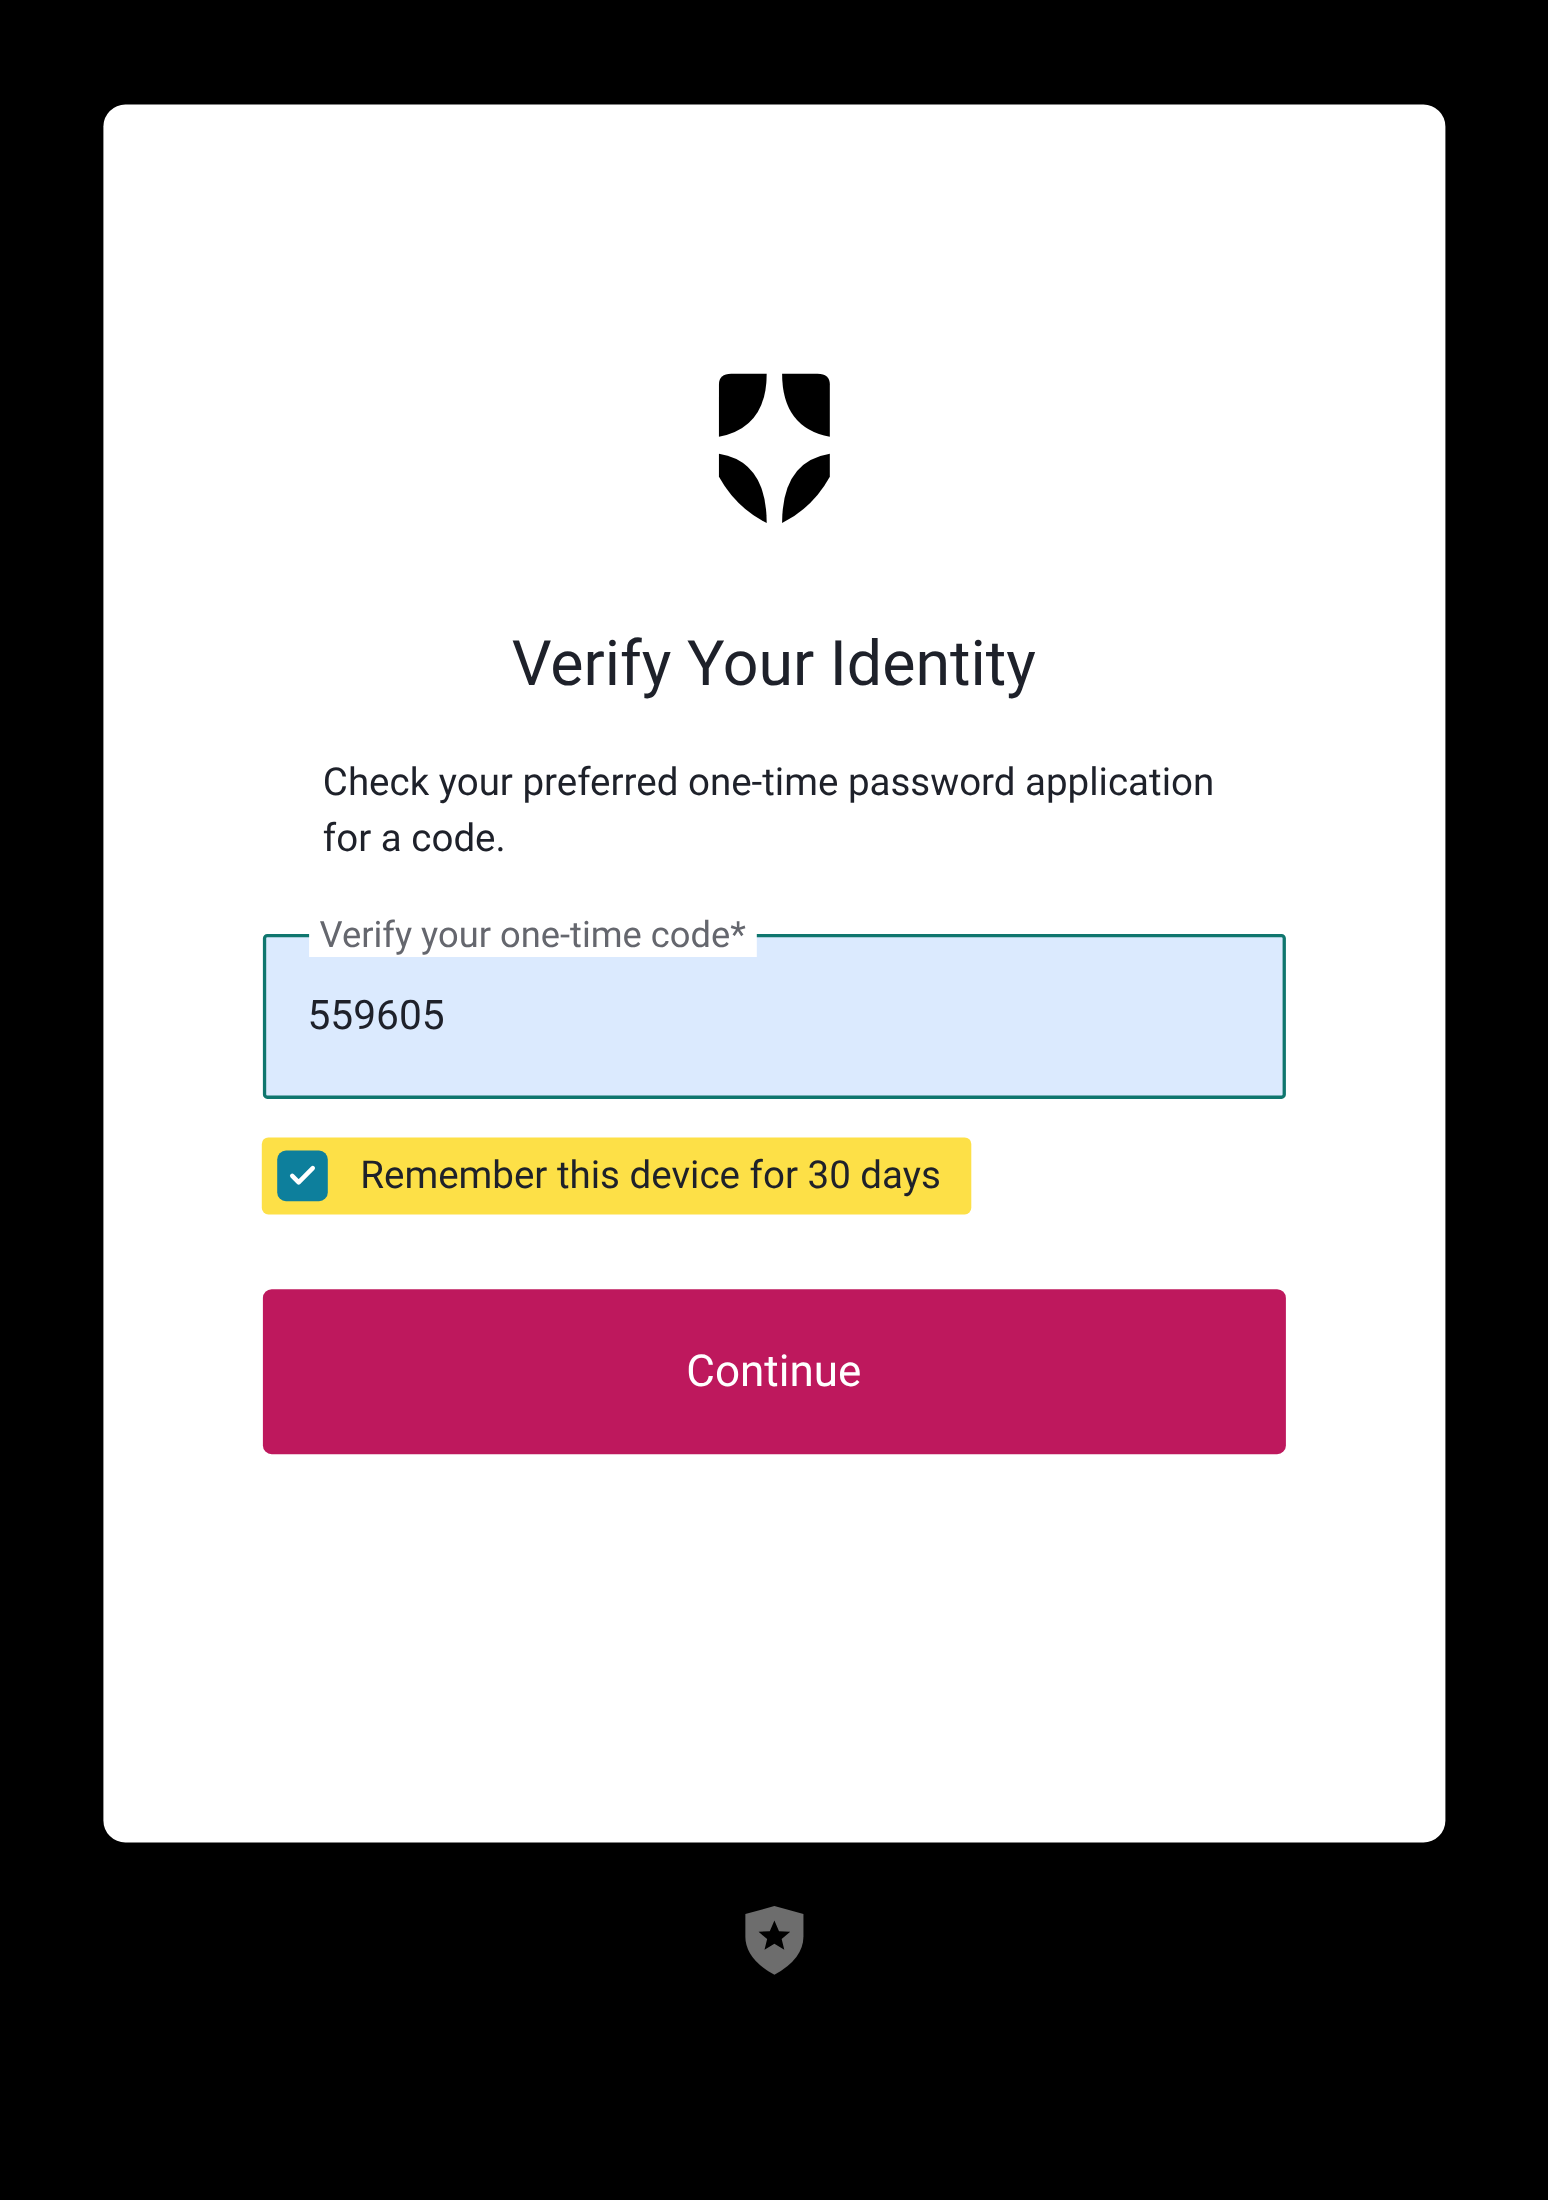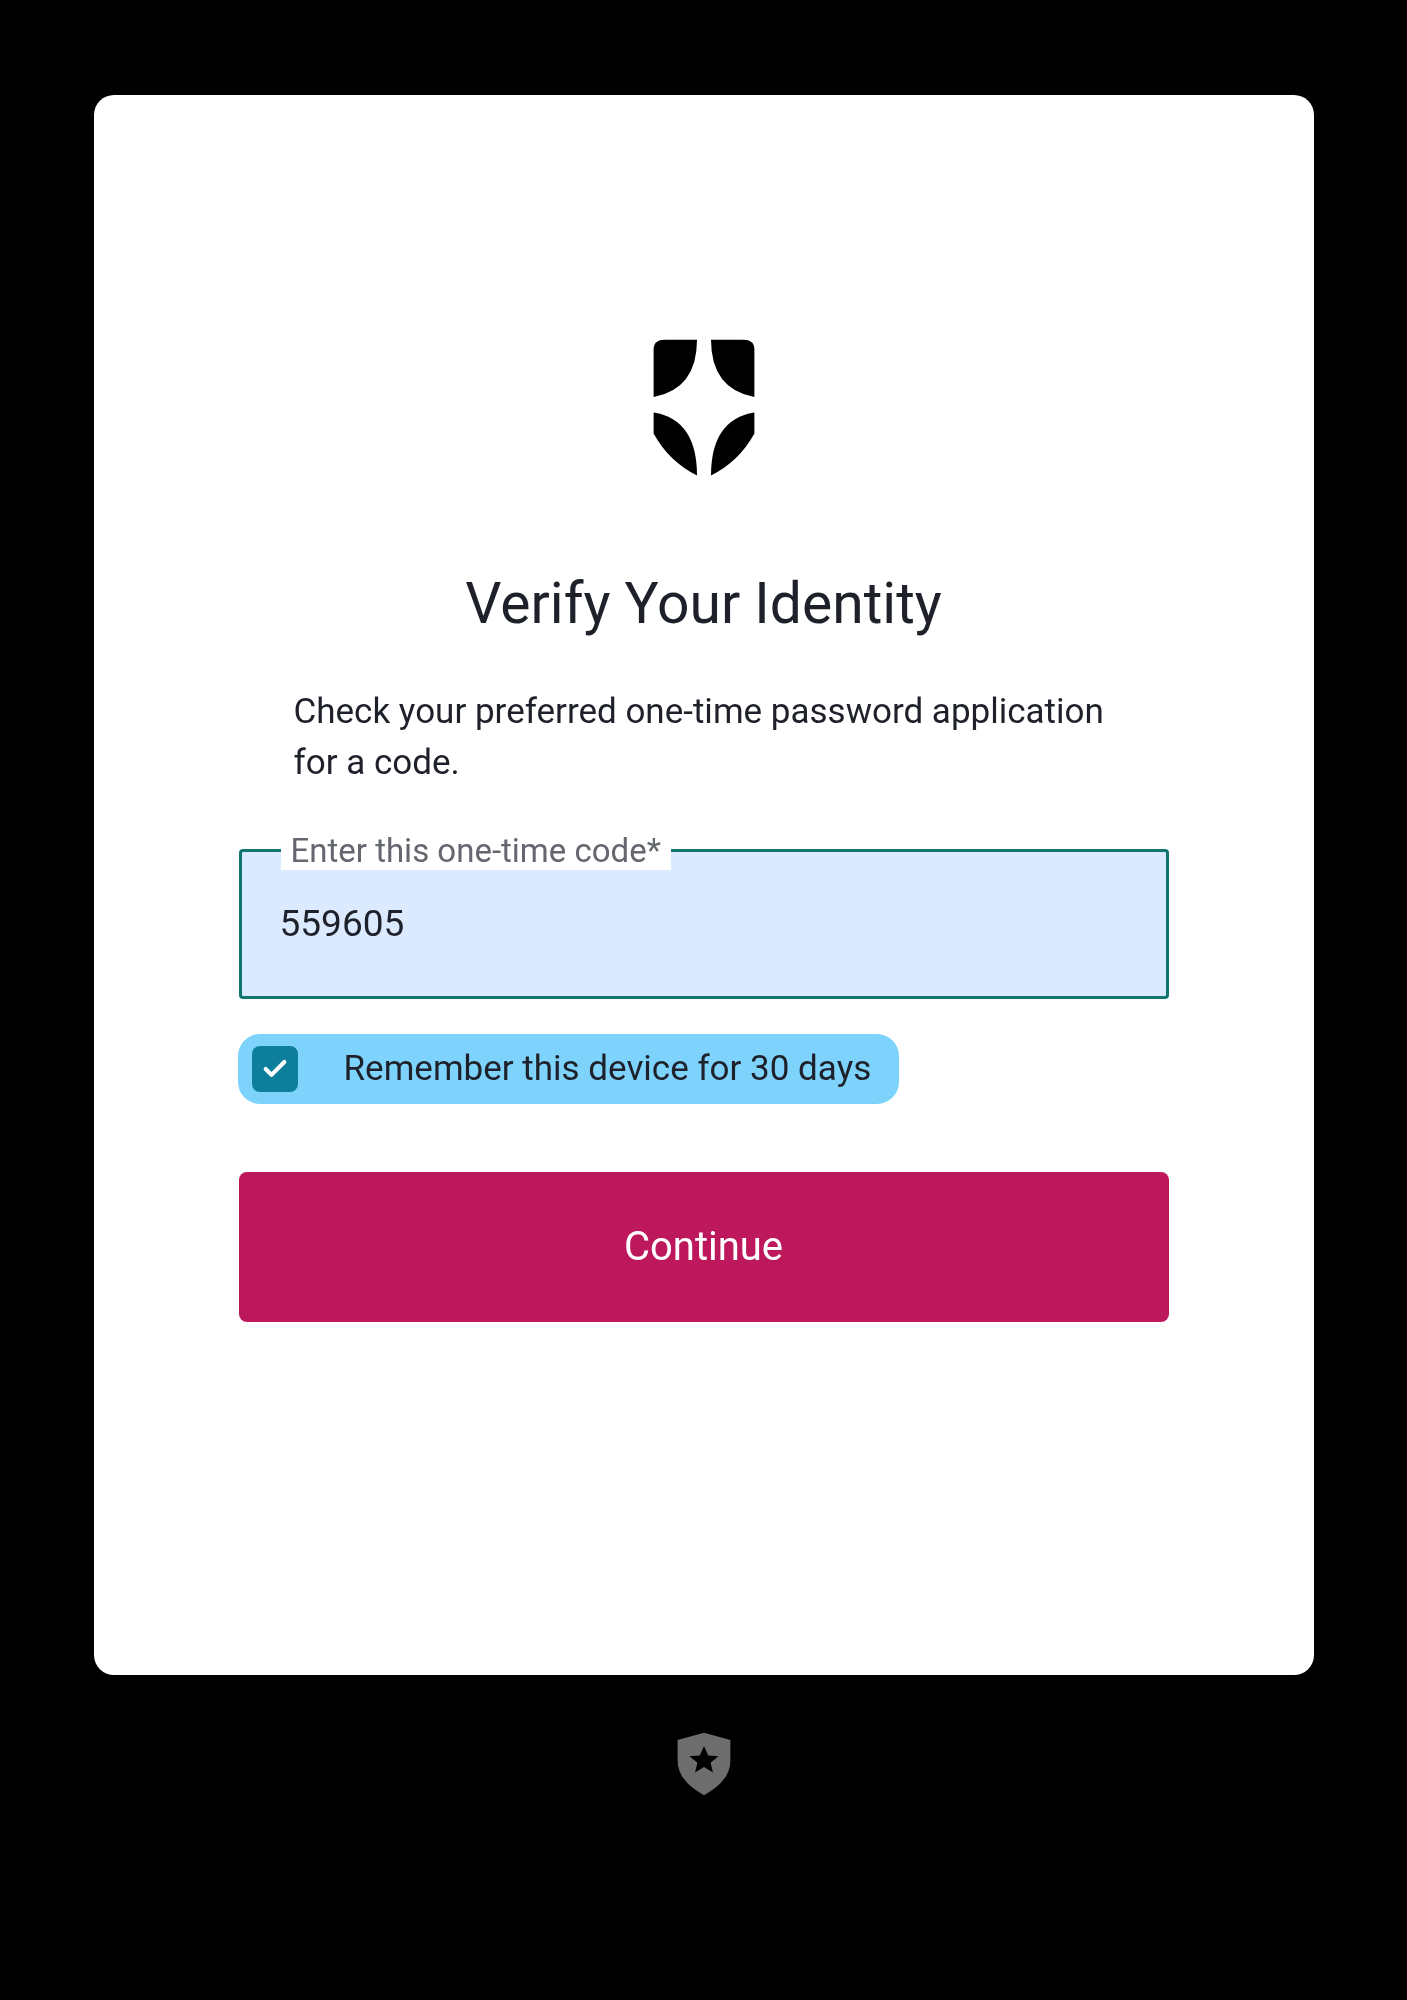--- a/index.html
+++ b/index.html
@@ -71,25 +71,25 @@
       font-size: 37px;
       color: #1e212a;
       padding: 0 38px;
       outline: none;
       font-family: inherit;
     }
     .checkbox-row {
       width: 930px;
       display: flex;
       align-items: center;
-      background: #7dd3fc;
-      border-radius: 22px;
+      background: #fde047;
+      border-radius: 6px;
       padding: 12px 14px;
       margin-bottom: 68px;
-      gap: 46px;
+      gap: 30px;
       width: fit-content;
       padding-right: 28px;
       align-self: flex-start;
       margin-left: 44px;
     }
     .checkbox-box {
       width: 46px;
       height: 46px;
       background: #0d7f9c;
       border-radius: 8px;
@@ -131,21 +131,21 @@
     <path d="M 55 3 Q 55 38 86 44 L 86 10 Q 86 3 78 3 Z" fill="#000"></path>
     <path d="M 14 55 Q 45 60 45 100 Q 25 90 14 70 Z" fill="#000"></path>
     <path d="M 86 55 Q 55 60 55 100 Q 75 90 86 70 Z" fill="#000"></path>
   </svg>
 
   <h1 class="title">Verify Your Identity</h1>
 
   <p class="subtitle">Check your preferred one-time password application for a code.</p>
 
   <div class="input-wrapper">
-    <label class="input-label">Enter this one-time code*</label>
+    <label class="input-label">Verify your one-time code*</label>
     <input type="text" class="otp-input" value="559605" style="">
   </div>
 
   <div class="checkbox-row">
     <div class="checkbox-box">
       <svg width="28" height="28" viewBox="0 0 24 24">
         <path d="M 4 12 L 9 17 L 20 6" stroke="#fff" stroke-width="3.5" fill="none" stroke-linecap="round" stroke-linejoin="round"></path>
       </svg>
     </div>
     <span class="checkbox-label">Remember this device for 30 days</span>

